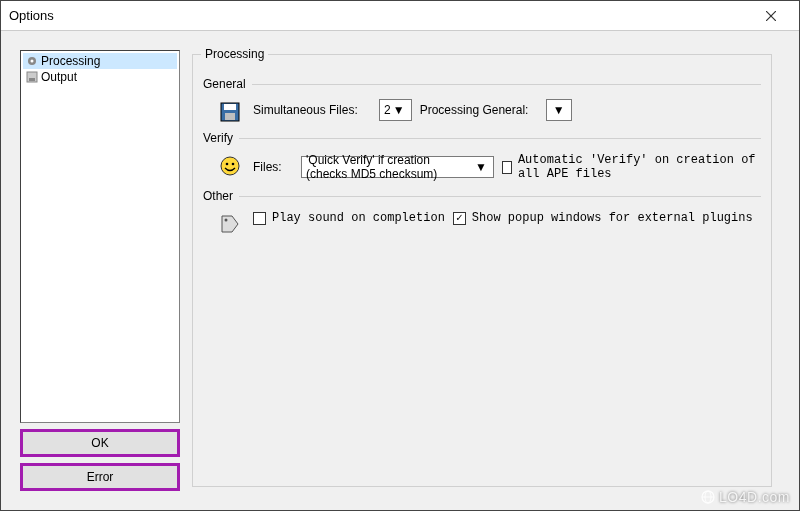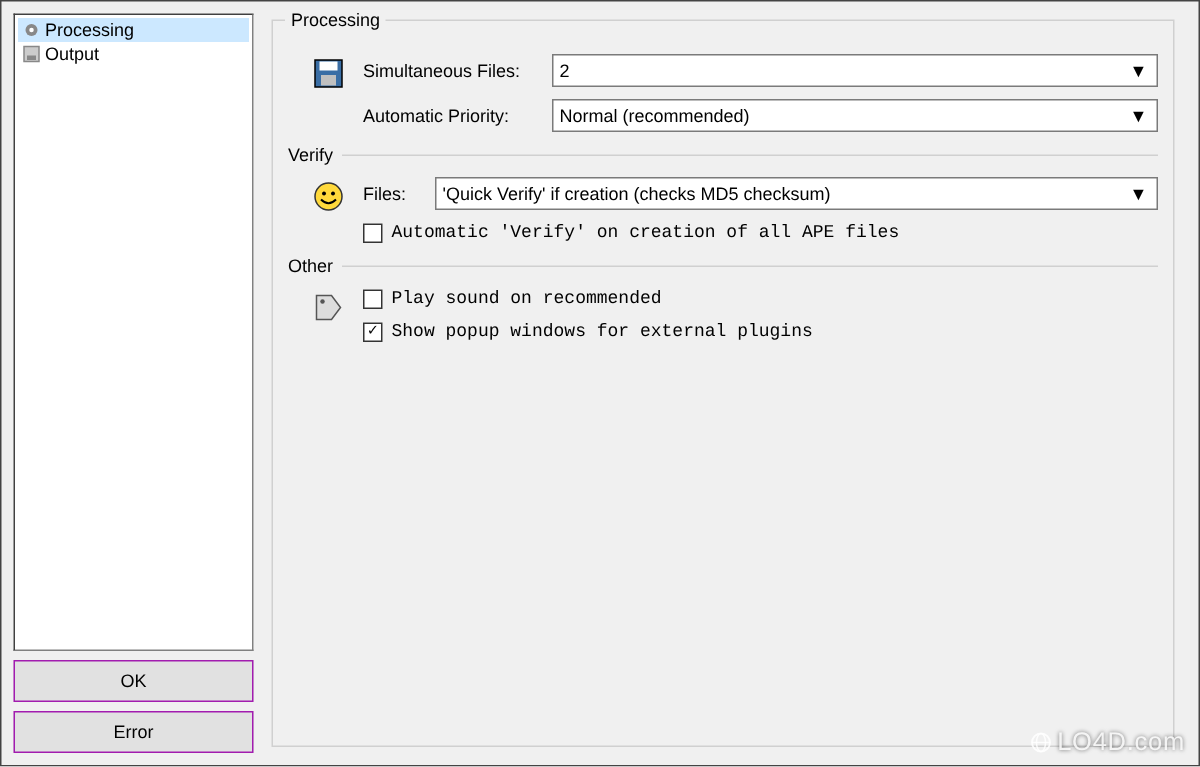--- a/index.html
+++ b/index.html
@@ -36,21 +36,21 @@
   height: 28px;
   display: flex;
   align-items: center;
   justify-content: center;
   cursor: pointer;
 }
 .close-btn svg { stroke: #333; }
 .body-area {
   flex: 1;
   display: flex;
-  padding: 8px;
+  padding: 19px;
   gap: 8px;
 }
 .left-col {
   width: 160px;
   display: flex;
   flex-direction: column;
   gap: 6px;
 }
 .tree {
   flex: 1;
@@ -68,21 +68,21 @@
   display: flex;
   align-items: center;
   gap: 2px;
   cursor: pointer;
 }
 .tree-item.selected { background: #cce8ff; }
 .tree-icon { width:14px; height:14px; display:inline-flex; align-items:center; justify-content:center; }
 .btn {
   height: 28px;
   background: #e1e1e1;
-  border: 1px solid #a21caf;
+  border: 3px solid #a21caf;
   cursor: pointer;
   font-size: 12px;
 }
 .right-panel { flex: 1; padding: 4px 8px 4px 4px; }
 .groupbox {
   position: relative;
   border: 1px solid #d0d0d0;
   padding: 14px 10px 10px 10px;
   height: 100%;
 }
@@ -108,21 +108,21 @@
   display: flex;
   align-items: flex-start;
   gap: 12px;
   padding-left: 16px;
 }
 .section-icon {
   width: 22px; height: 22px;
   display:flex; align-items:center; justify-content:center;
   margin-top: 2px;
 }
-.fields { flex:1; display:flex; flex-direction:column; gap:8px; }
+.fields { flex:1; display:flex; flex-direction:row; gap:8px; }
 .field-row { display:flex; align-items:center; gap:6px; }
 .field-label { width: 120px; text-align:left; }
 .combo {
   flex: 1;
   height: 22px;
   background: #fff;
   border: 1px solid #7a7a7a;
   display: flex;
   align-items: center;
   padding: 0 4px;
@@ -145,32 +145,41 @@
   background:#fff;
   display:inline-flex; align-items:center; justify-content:center;
   cursor:pointer;
 }
 .checkbox.checked::after {
   content:"✓"; font-size:11px; line-height:11px; color:#000;
 }
 .watermark {
   position:absolute;
   right:10px; bottom:6px;
-  font-size:17px;
+  font-size:14px;
   color:rgba(255,255,255,0.85);
   text-shadow:0 0 3px rgba(0,0,0,0.6);
   letter-spacing:0.5px;
   display:flex; align-items:center; gap:4px;
 }
 </style>
 </head>
 <body>
 
 <div class="window">
 
+  <div class="titlebar">
+    <div class="title-text">Options</div>
+    <div class="close-btn">
+      <svg width="10" height="10">
+          <line x1="0" y1="0" x2="10" y2="10" stroke-width="1.2"></line>
+          <line x1="10" y1="0" x2="0" y2="10" stroke-width="1.2"></line>
+        </svg>
+    </div>
+  </div>
 
   <div class="body-area">
 
     <div class="left-col">
       <div class="tree">
         <div class="tree-item selected">
           <span class="tree-icon">
             <svg width="12" height="12" viewBox="0 0 12 12">
                 <circle cx="6" cy="6" r="4" fill="#888"></circle>
                 <circle cx="6" cy="6" r="1.5" fill="#fff"></circle>
@@ -190,40 +199,43 @@
       </div>
       <button class="btn">OK</button>
       <button class="btn">Error</button>
     </div>
 
     <div class="right-panel">
       <div class="groupbox">
         <div class="groupbox-title">Processing</div>
 
         <div class="section">
+          <div class="section-header">
+            <span class="label">General</span>
+            <div class="line"></div>
+          </div>
           <div class="section-body">
             <div class="section-icon">
               <svg width="20" height="20" viewBox="0 0 20 20">
                   <rect x="1" y="1" width="18" height="18" fill="#3a6ea5" stroke="#000"></rect>
                   <rect x="4" y="2" width="12" height="6" fill="#fff"></rect>
                   <rect x="5" y="11" width="10" height="7" fill="#c0c0c0"></rect>
                 </svg>
             </div>
             <div class="fields">
               <div class="field-row">
                 <span class="field-label">Simultaneous Files:</span>
                 <div class="combo">
                   <span class="val">2</span>
                   <span class="arrow">▼</span>
                 </div>
               </div>
               <div class="field-row">
-                <span class="field-label">Automatic Priority:</span>
+                <span class="field-label">Processing General:</span>
                 <div class="combo">
-                  <span class="val">Normal (recommended)</span>
                   <span class="arrow">▼</span>
                 </div>
               </div>
             </div>
           </div>
         </div>
 
         <div class="section">
           <div class="section-header">
             <span class="label">Verify</span>
@@ -263,21 +275,21 @@
           <div class="section-body">
             <div class="section-icon">
               <svg width="20" height="20" viewBox="0 0 20 20">
                   <polygon points="2,2 12,2 18,10 12,18 2,18" fill="#ddd" stroke="#555"></polygon>
                   <circle cx="6" cy="6" r="1.5" fill="#555"></circle>
                 </svg>
             </div>
             <div class="fields">
               <div class="checkbox-row">
                 <span class="checkbox"></span>
-                <span>Play sound on recommended</span>
+                <span>Play sound on completion</span>
               </div>
               <div class="checkbox-row">
                 <span class="checkbox checked"></span>
                 <span>Show popup windows for external plugins</span>
               </div>
             </div>
           </div>
         </div>
 
       </div>

